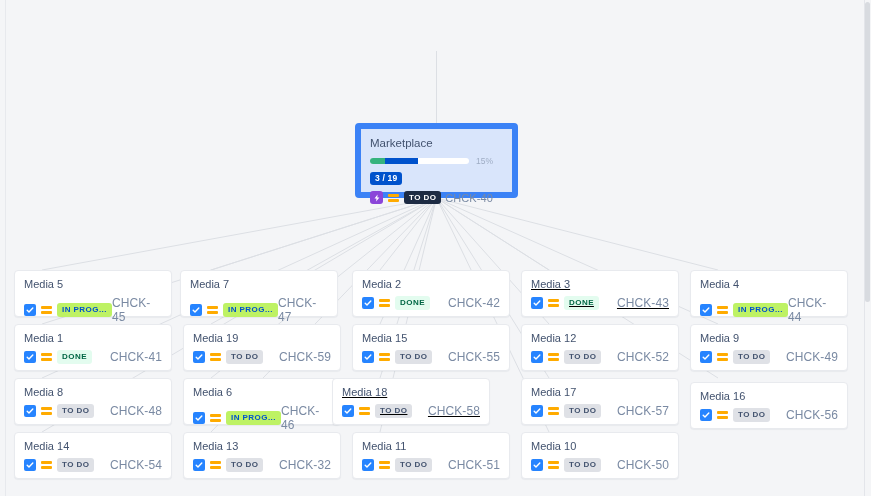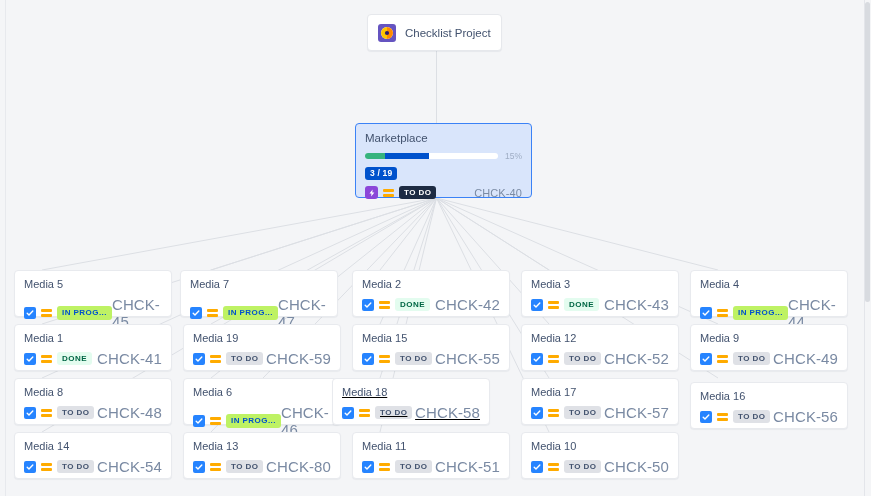--- a/index.html
+++ b/index.html
@@ -63,25 +63,25 @@
   #root-label {
     margin-left: 9px;
     font-size: 11.5px;
     color: #42526e;
     white-space: nowrap;
   }
   
   #epic-node {
     position: absolute;
     left: 355px; top: 123px;
-    width: 177px; height: 75px;
+    width: 163px; height: 75px;
     background: #d9e5fb;
-    border: 1px solid #3b82f6;
+    border: 6px solid #3b82f6;
     border-radius: 4px;
-    padding: 8px 9px 7px 9px;
+    padding: 8px 19px 7px 9px;
   }
   #epic-title {
     font-size: 11.5px;
     color: #42526e;
     margin-bottom: 7px;
   }
   .prog-row { display: flex; align-items: center; }
   .prog-bar {
     position: relative;
     flex: 1 1 auto;
@@ -172,21 +172,21 @@
   }
   .leaf-title {
     font-size: 11px;
     color: #42526e;
     margin-bottom: 6px;
     white-space: nowrap;
   }
   .leaf-meta { display: flex; align-items: center; }
   .leaf-key {
     margin-left: auto;
-    font-size: 15px;
+    font-size: 12px;
     color: #7a8aa3;
     letter-spacing: .1px;
   }
 </style>
 </head>
 <body>
 
 <div id="canvas">
 
   <div id="left-rule"></div>
@@ -207,31 +207,20 @@
       <path d="M436.5 198 L211 378" stroke="#dcdfe4" stroke-width="1" fill="none"></path>
       <path d="M436.5 198 L380 378" stroke="#dcdfe4" stroke-width="1" fill="none"></path>
       <path d="M436.5 198 L549 378" stroke="#dcdfe4" stroke-width="1" fill="none"></path>
       <path d="M436.5 198 L718 378" stroke="#dcdfe4" stroke-width="1" fill="none"></path>
       <path d="M436.5 198 L42 432" stroke="#dcdfe4" stroke-width="1" fill="none"></path>
       <path d="M436.5 198 L211 432" stroke="#dcdfe4" stroke-width="1" fill="none"></path>
       <path d="M436.5 198 L380 432" stroke="#dcdfe4" stroke-width="1" fill="none"></path>
       <path d="M436.5 198 L549 432" stroke="#dcdfe4" stroke-width="1" fill="none"></path>
     </svg>
 
-  <div id="root-node">
-    <span class="proj-icon">
-      <svg width="14" height="14" viewBox="0 0 14 14">
-        <circle cx="7" cy="7" r="6" fill="#ffffff"></circle>
-        <path d="M7 1 A6 6 0 0 1 7 13 Z" fill="#ff8b00"></path>
-        <path d="M7 1 A6 6 0 0 0 7 13 Z" fill="#ffc400"></path>
-        <circle cx="7" cy="7" r="2.1" fill="#2b1a6b"></circle>
-      </svg>
-    </span>
-    <span id="root-label">Checklist Project</span>
-  </div>
 
   <div id="epic-node">
     <div id="epic-title">Marketplace</div>
 
     <div class="prog-row">
       <div class="prog-bar">
         <span class="prog-seg prog-green" style="width: 15%;"></span>
         <span class="prog-seg prog-blue" style="left: 15%; width: 33%;"></span>
       </div>
       <span class="prog-pct">15%</span>
@@ -295,21 +284,21 @@
           </svg>
         </span>
         <span class="prio-medium">
           <i></i>
           <i></i>
         </span>
         <span class="lozenge lz-done">DONE</span>
         <span class="leaf-key">CHCK-42</span>
       </div>
     </div>
-    <div class="leaf" style="left: 521px; top: 270px;">
+    <div class="leaf" style="left: 521px; top: 270px; text-decoration: underline;">
       <div class="leaf-title">Media 3</div>
       <div class="leaf-meta">
         <span class="type-subtask">
           <svg width="8" height="8" viewBox="0 0 8 8">
             <path d="M1.2 4.2 L3 6 L6.8 2.1" stroke="#ffffff" stroke-width="1.4" fill="none" stroke-linecap="round" stroke-linejoin="round"></path>
           </svg>
         </span>
         <span class="prio-medium">
           <i></i>
           <i></i>
@@ -516,21 +505,21 @@
         <span class="type-subtask">
           <svg width="8" height="8" viewBox="0 0 8 8">
             <path d="M1.2 4.2 L3 6 L6.8 2.1" stroke="#ffffff" stroke-width="1.4" fill="none" stroke-linecap="round" stroke-linejoin="round"></path>
           </svg>
         </span>
         <span class="prio-medium">
           <i></i>
           <i></i>
         </span>
         <span class="lozenge lz-todo">TO DO</span>
-        <span class="leaf-key">CHCK-80</span>
+        <span class="leaf-key">CHCK-32</span>
       </div>
     </div>
     <div class="leaf" style="left: 352px; top: 432px;">
       <div class="leaf-title">Media 11</div>
       <div class="leaf-meta">
         <span class="type-subtask">
           <svg width="8" height="8" viewBox="0 0 8 8">
             <path d="M1.2 4.2 L3 6 L6.8 2.1" stroke="#ffffff" stroke-width="1.4" fill="none" stroke-linecap="round" stroke-linejoin="round"></path>
           </svg>
         </span>

